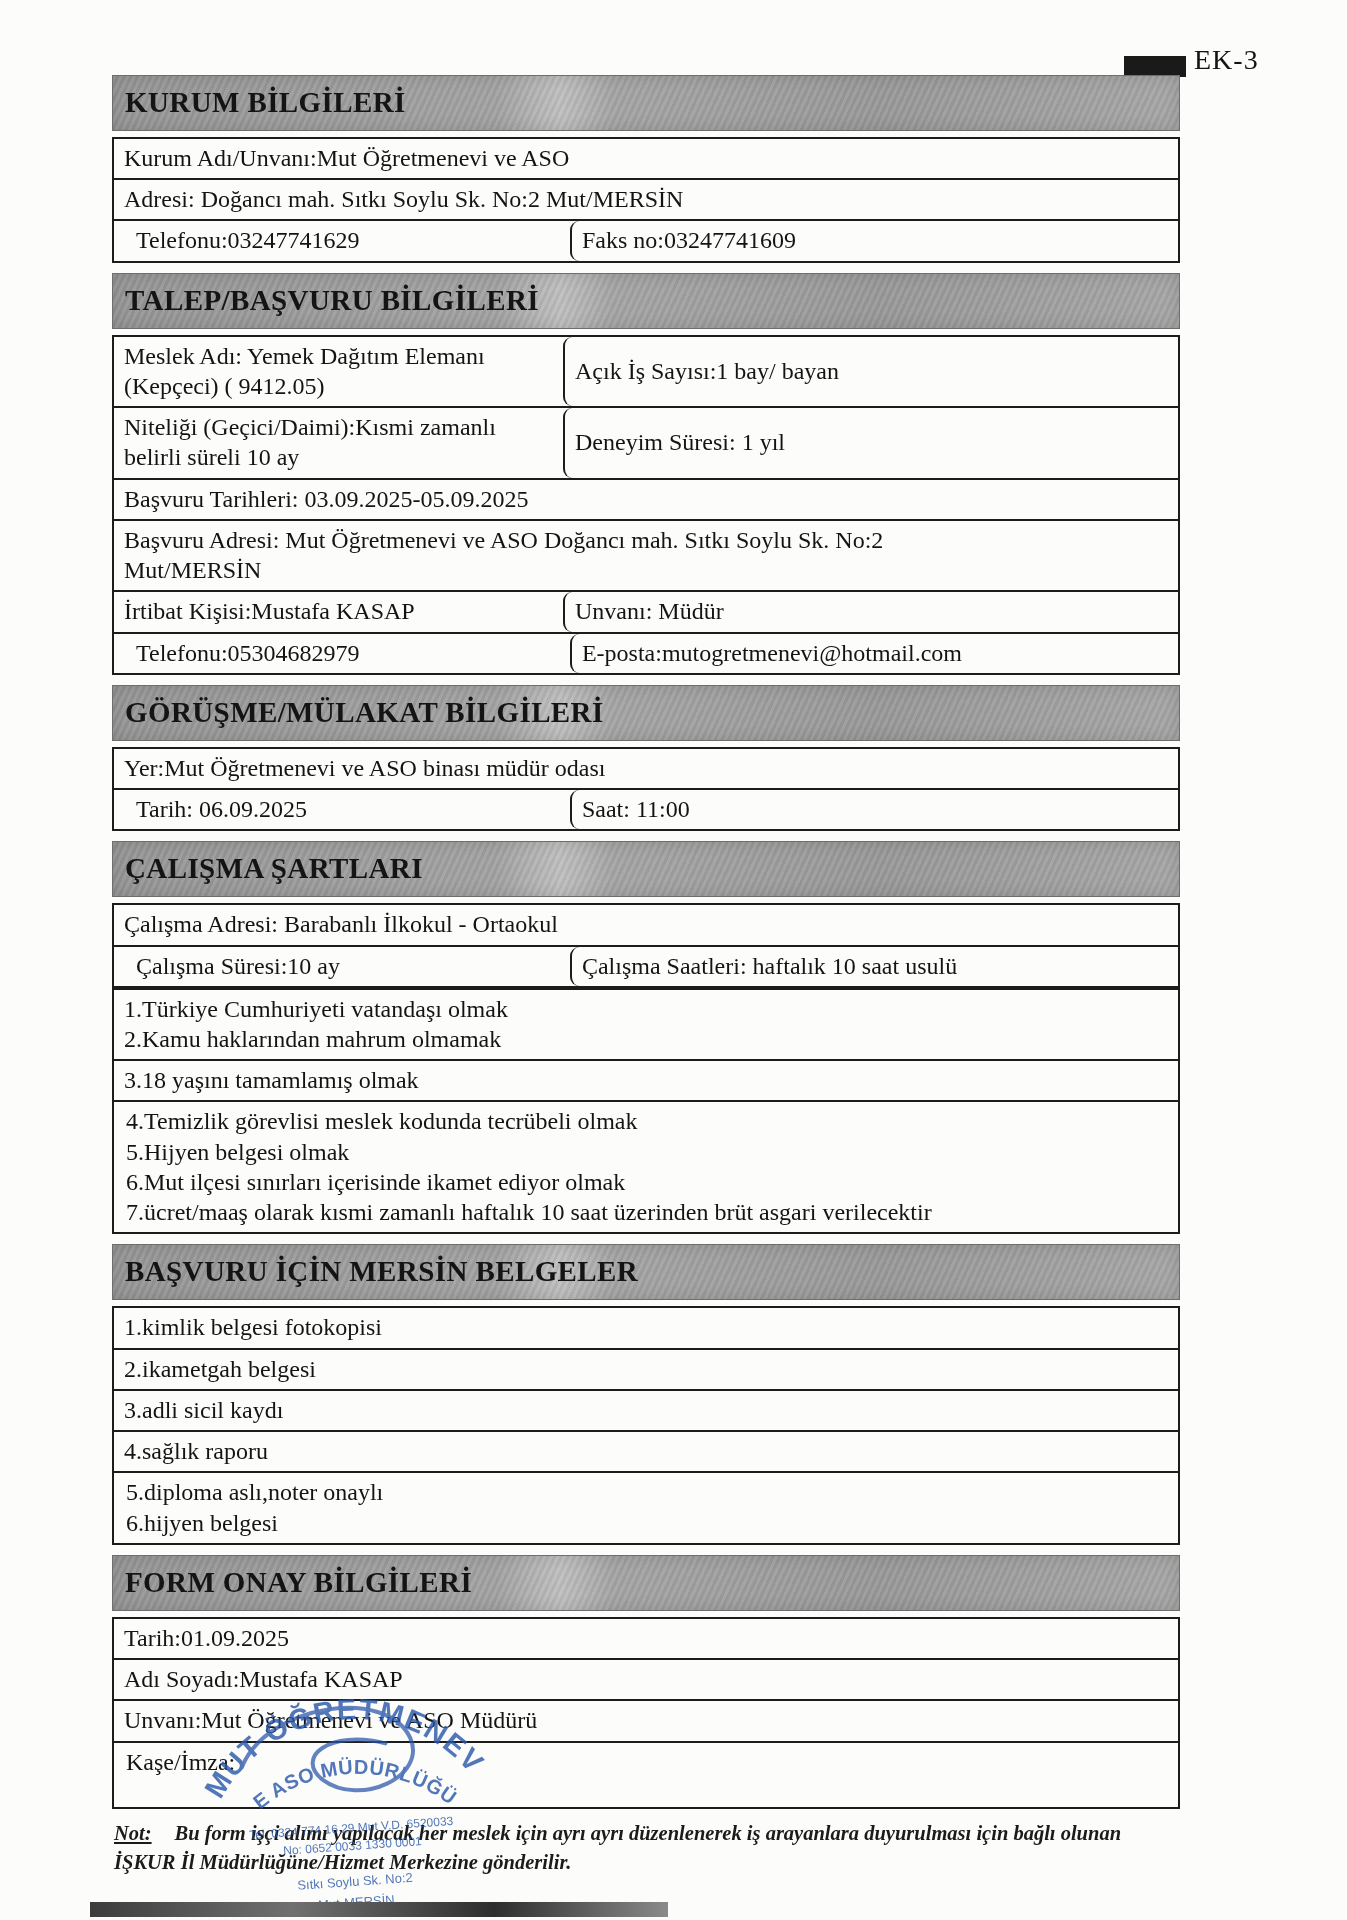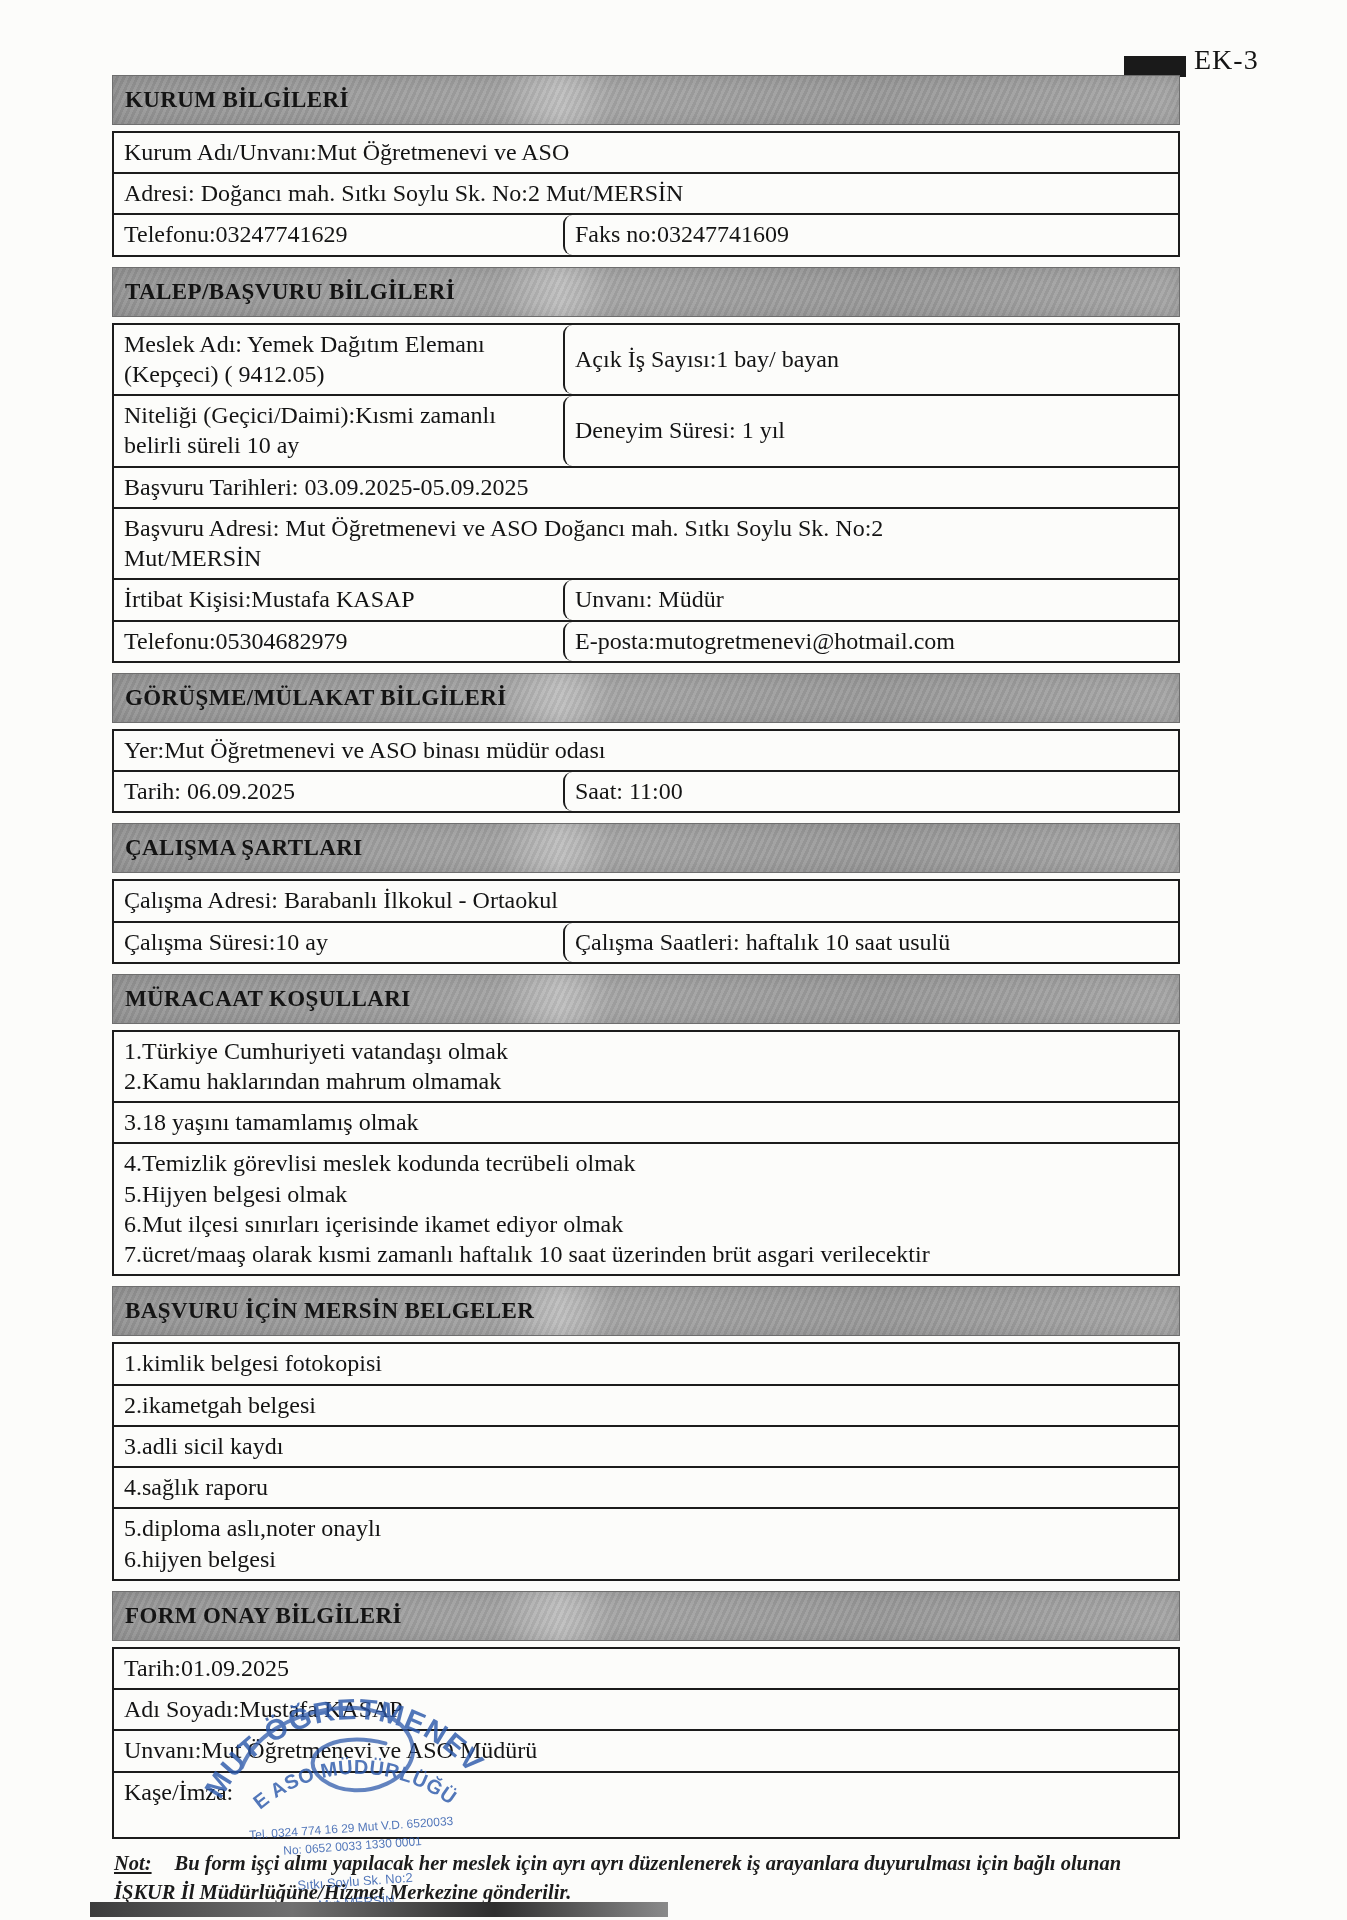--- a/index.html
+++ b/index.html
@@ -13,29 +13,29 @@
   .corner-label { position:absolute; left:1194px; top:44px; font-size:28px; letter-spacing:1px;text-align:center; }
   .corner-bar { position:absolute; left:1124px; top:56px; width:62px; height:21px; background:#1a1a1a; }
   .doc { position:absolute; left:112px; top:75px; width:1068px; }
 
   .band {
     background:
       repeating-linear-gradient(115deg, rgba(255,255,255,0.05) 0 3px, rgba(0,0,0,0.05) 3px 6px),
       linear-gradient(90deg,#979797 0%,#a3a3a3 36%,#c0c0c0 42%,#a5a5a5 47%,#9a9a9a 72%,#a7a7a7 100%);
     border:1px solid #6e6e6e;
     padding:12px 12px 13px;
-    font-weight:bold; font-size:23px; line-height:1; letter-spacing:0.4px;
+    font-weight:bold; font-size:29px; line-height:1; letter-spacing:0.4px;
     margin:10px 0 6px;
     box-shadow: inset 0 0 16px rgba(0,0,0,0.12);
   }
   .band:first-child { margin-top:0; }
 
   .rows { border:2px solid #1c1c1c; }
   .row { padding:4px 10px 5px; font-size:24px; line-height:1.26; border-bottom:2px solid #1c1c1c; }
-  .row:last-child { border-bottom:0; }
+  .row:last-child { border-bottom:0;padding-left:12px; }
   .cols { display:flex; padding:0; }
   .cell { padding:4px 10px 5px; display:flex; align-items:center; }
   .cell-l { width:42.2%; flex:none; }
   .cell-r { flex:1 1 auto; border-left:2px solid #1c1c1c;border-radius:9px; }
   .group .line { display:block; }
   .pad-wrap { padding-right:170px; }
   .kase-row { min-height:64px; }
 
   .note { margin:10px 2px 0; font-size:20.5px; font-style:italic; font-weight:bold; line-height:1.42; color:#1b1b1b; }
   .note-label { text-decoration:underline; margin-right:23px; }
@@ -111,23 +111,20 @@
       <span>ÇALIŞMA ŞARTLARI</span>
     </div>
     <div class="rows">
       <div class="row">Çalışma Adresi:  Barabanlı İlkokul - Ortaokul</div>
       <div class="row cols">
         <div class="cell cell-l">Çalışma Süresi:10 ay</div>
         <div class="cell cell-r">Çalışma Saatleri: haftalık 10 saat  usulü</div>
       </div>
     </div>
 
-    <div class="band">
-      <span>MÜRACAAT KOŞULLARI</span>
-    </div>
     <div class="rows">
       <div class="row group">
         <span class="line">1.Türkiye Cumhuriyeti vatandaşı olmak</span>
         <span class="line">2.Kamu haklarından mahrum olmamak</span>
       </div>
       <div class="row group">
         <span class="line">3.18 yaşını tamamlamış olmak</span>
       </div>
       <div class="row group">
         <span class="line">4.Temizlik görevlisi meslek kodunda tecrübeli olmak</span>

